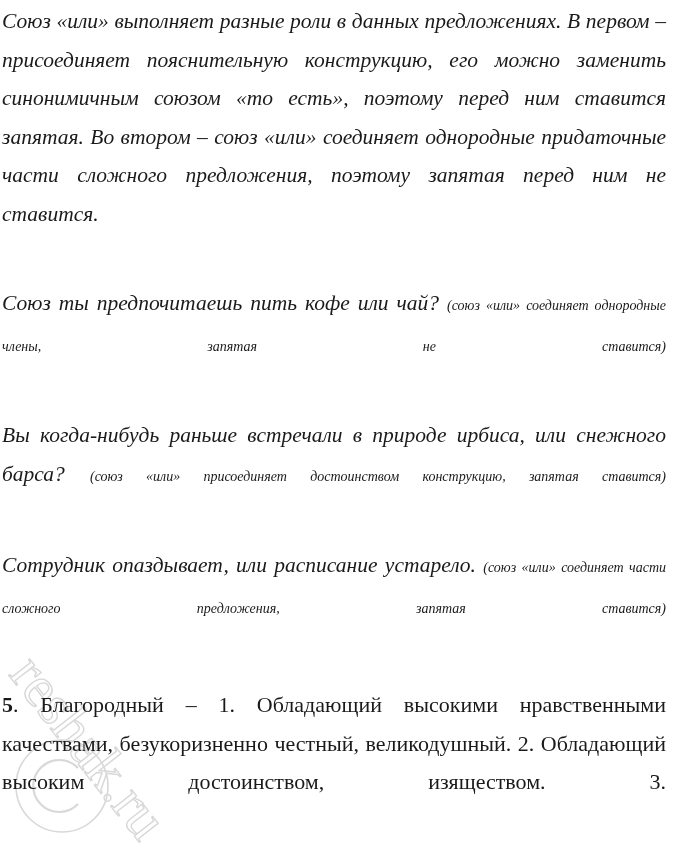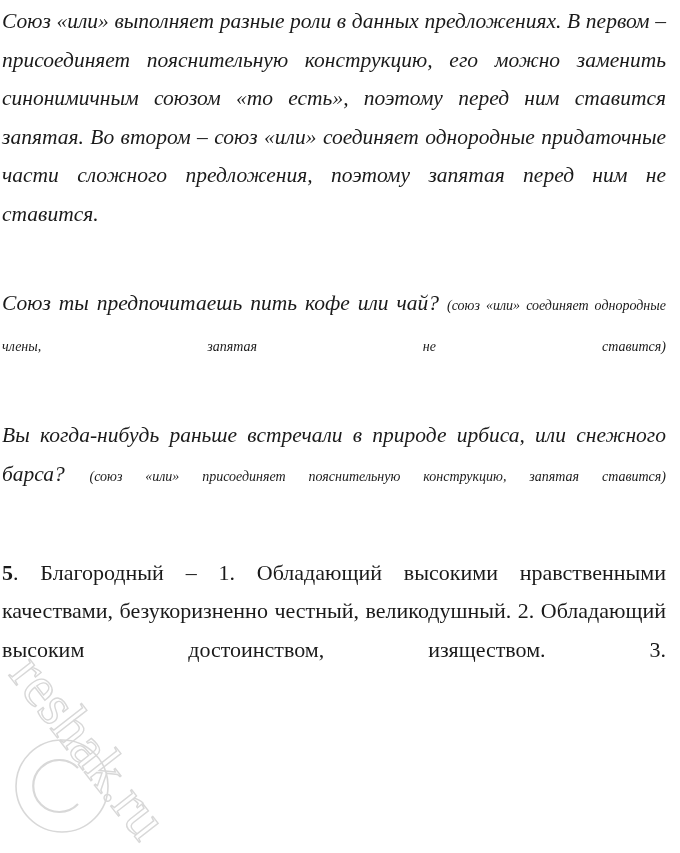--- a/index.html
+++ b/index.html
@@ -103,20 +103,21 @@
       </g>
     </svg>
   </div>
 
   <div class="content">
 
     <p class="para" id="p-intro">Союз «или» выполняет разные роли в данных предложениях. В первом – присоединяет пояснительную конструкцию, его можно заменить синонимичным союзом «то есть», поэтому перед ним ставится запятая. Во втором – союз «или» соединяет однородные придаточные части сложного предложения, поэтому запятая перед ним не ставится.</p>
 
     <p class="para"><span>Союз ты предпочитаешь пить кофе или чай?</span> <span class="note">(союз «или» соединяет однородные члены, запятая не ставится)</span></p>
 
-    <p class="para"><span>Вы когда-нибудь раньше встречали в природе ирбиса, или снежного барса?</span> <span class="note">(союз «или» присоединяет пояснительную конструкцию, запятая ставится)</span></p>
+    <p class="para"><span>Вы когда-нибудь раньше встречали в природе ирбиса, или снежного барса?</span> <span class="note">(союз «или» присоединяет достоинством конструкцию, запятая ставится)</span></p>
 
+    <p class="para"><span>Сотрудник опаздывает, или расписание устарело.</span> <span class="note">(союз «или» соединяет части сложного предложения, запятая ставится)</span></p>
 
 
     <p class="para" id="p-entry"><span class="num">5</span><span>. Благородный – 1. Обладающий высокими нравственными качествами, безукоризненно честный, великодушный. 2. Обладающий высоким достоинством, изяществом. 3. </span></p>
 
   </div>
 </div>
 
 </body></html>

